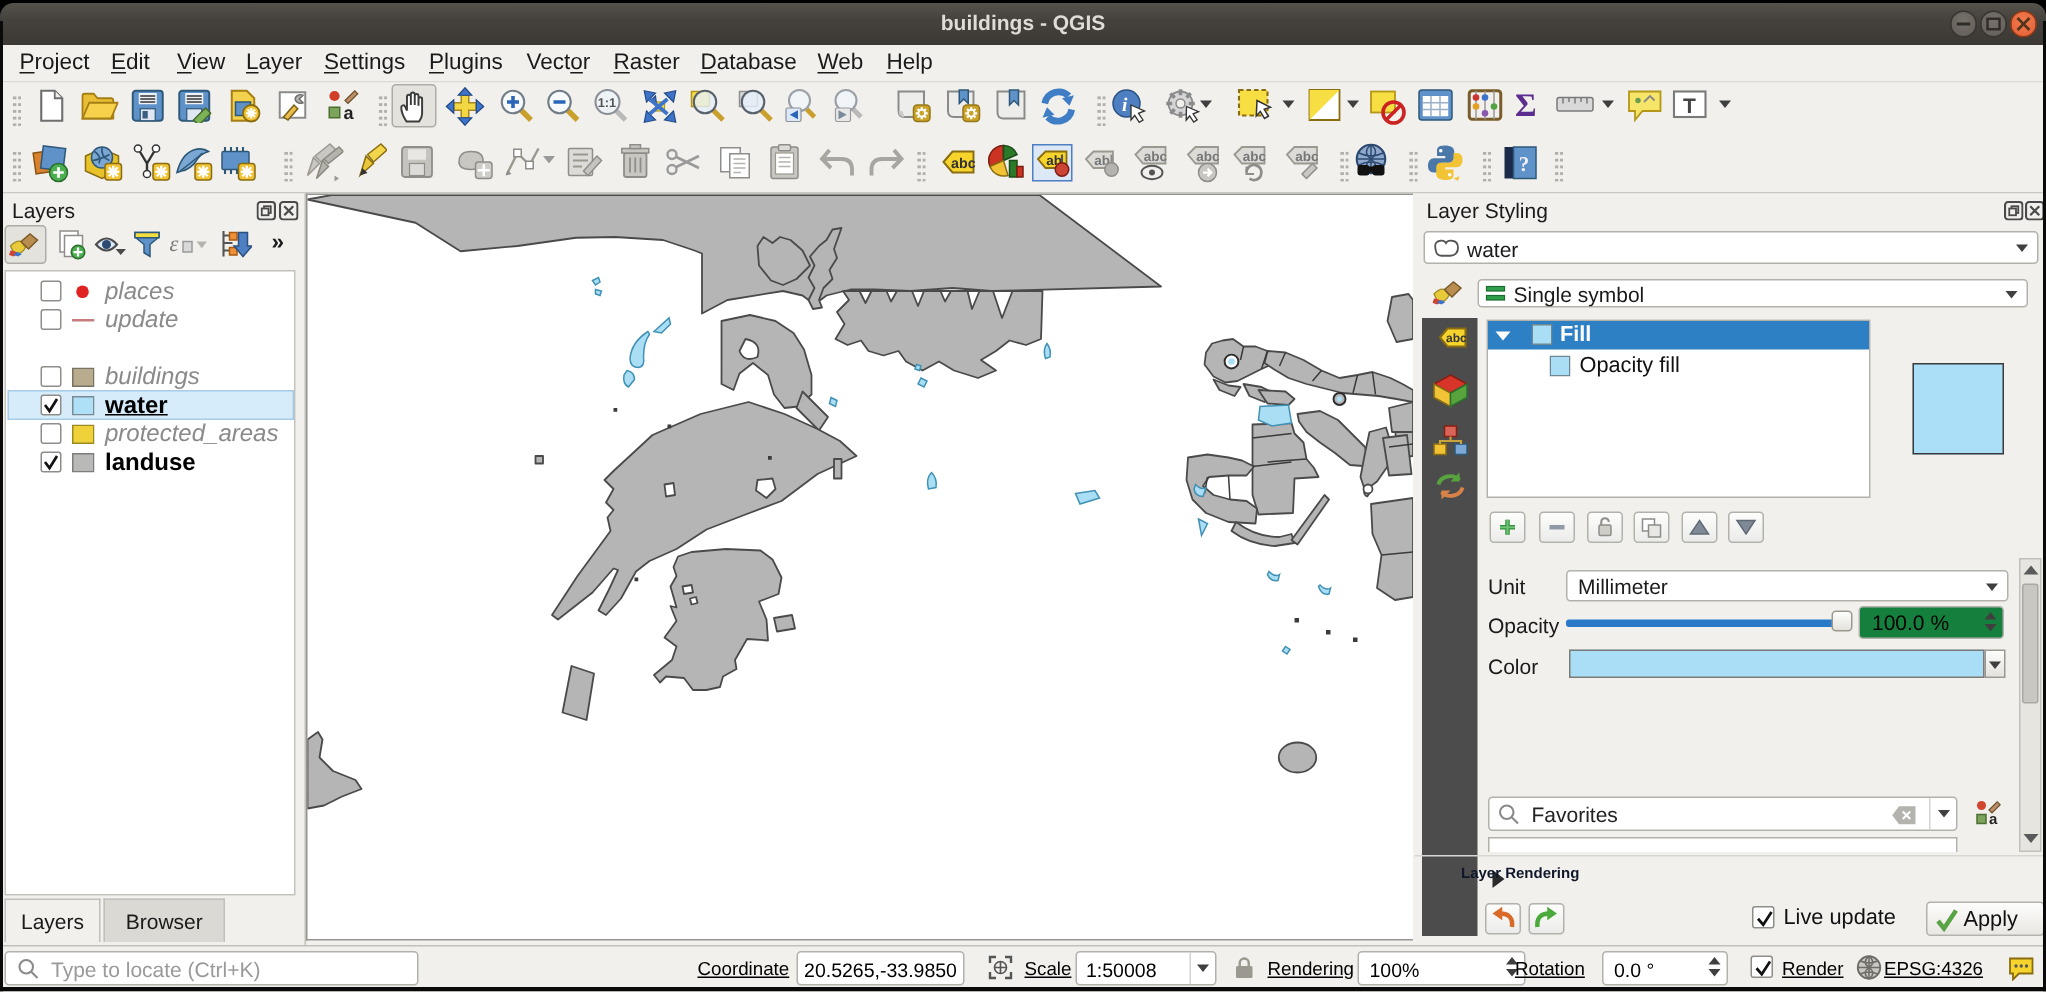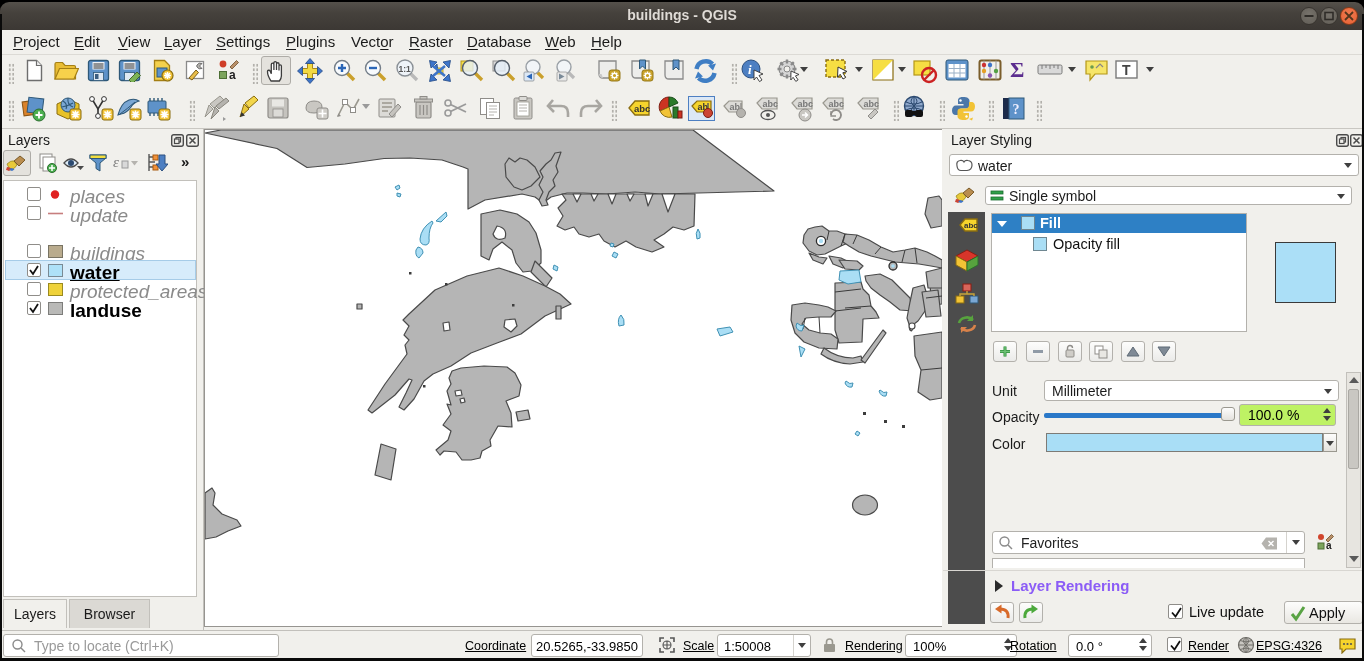--- a/index.html
+++ b/index.html
@@ -16,21 +16,21 @@
 .menuitem u { text-decoration:underline; text-underline-offset:2px; }
 #toolbar1 { left:0; top:55px; width:1364px; height:37px; background:#f1f0ec; }
 #toolbar2 { left:0; top:92px; width:1364px; height:37px; background:#f1f0ec; border-bottom:1px solid #c9c7c2; }
 .grip { position:absolute; top:8px; width:6px; height:21px;
   background-image:radial-gradient(circle, #b2b0ab 1.1px, transparent 1.3px);
   background-size:3.5px 4.5px; }
 .pressed { background:#e4e2dd; border:1px solid #aeaca7; border-radius:3px; }
 #leftpanel { left:0; top:129px; width:204px; height:501px; background:#f1f0ec; border-right:1px solid #c2c0bb; }
 #lp-title { position:absolute; left:8px; top:3px; font-size:14px; color:#1a1a1a; }
 #layerlist { position:absolute; left:3px; top:51px; width:194px; height:417px; background:#fff; border:1px solid #c2c0bb; }
-.lrow { position:absolute; left:0; width:192px; height:19px; font-size:19px; }
+.lrow { position:absolute; left:0; width:192px; height:19px; font-size:16px; }
 .lrow .cb { position:absolute; left:23px; top:2px; width:14px; height:14px; background:#fff; border:1px solid #8f8d89; border-radius:2px; }
 .lrow .sw { position:absolute; left:44px; top:3px; width:15px; height:13px; }
 .lrow .nm { position:absolute; left:66px; top:1px; white-space:nowrap; }
 .it { font-style:italic; color:#8a8a8a; }
 .bd { font-weight:bold; color:#000; }
 .tab { position:absolute; top:599px; height:29px; font-size:14px; color:#1a1a1a; text-align:center; padding-top:6px; }
 #map { left:204px; top:129px; width:738px; height:498px; background:#fff; border:1px solid #969490; border-right:none; }
 #rightpanel { left:942px; top:129px; width:422px; height:501px; background:#f1f0ec; }
 .rp-label { position:absolute; font-size:14px; color:#1a1a1a; }
 .combo { position:absolute; background:#fff; border:1px solid #b3b1ac; border-radius:3px; font-size:14px; color:#1a1a1a; }
@@ -737,21 +737,21 @@
     </svg>
   </div>
 <div class="rp-label" style="left:992px;top:383px">Unit</div>
 <div class="combo" style="left:1044px;top:380px;width:295px;height:21px">
     <span class="arrow"></span>
     <span style="position:absolute;left:7px;top:2px">Millimeter</span>
   </div>
 <div class="rp-label" style="left:992px;top:409px">Opacity</div>
 <div class="abs" style="left:1044px;top:413px;width:184px;height:5px;background:#2a78c8;border-radius:2px"></div>
 <div class="abs" style="left:1221px;top:407px;width:14px;height:14px;background:linear-gradient(#fdfdfc,#e4e2dd);border:1px solid #9a988f;border-radius:3px"></div>
-<div class="abs" style="left:1239px;top:404px;width:97px;height:22px;background:#bef264;border:1px solid #b3b1ac;border-radius:3px">
+<div class="abs" style="left:1239px;top:404px;width:97px;height:22px;background:#15803d;border:1px solid #b3b1ac;border-radius:3px">
   <span style="position:absolute;left:8px;top:2px;font-size:14px">100.0 %</span>
   <div class="spin" style="top:3px">
       <div class="up"></div>
       <div class="dn"></div>
     </div>
   </div>
 <div class="rp-label" style="left:992px;top:436px">Color</div>
 <div class="abs" style="left:1046px;top:433px;width:277px;height:19px;background:#a9def6;border:1px solid #7d7b76"></div>
 <div class="abs" style="left:1323px;top:433px;width:14px;height:19px;background:linear-gradient(#fdfdfc,#e4e2dd);border:1px solid #9a988f">
     <div style="position:absolute;left:2px;top:7px;width:0;height:0;border-left:4.5px solid transparent;border-right:4.5px solid transparent;border-top:5px solid #3f3f3f"></div>
@@ -776,21 +776,21 @@
   </div>
 <svg class="abs" style="left:1316px;top:533px" width="18" height="19" viewBox="0 0 18 19">
     <circle cx="5" cy="4" r="3" fill="#d1452c"></circle>
     <rect x="2" y="10" width="6" height="6" fill="#7ca45c" stroke="#4c6e34"></rect>
     <text x="10" y="16" font-size="10" font-weight="bold" fill="#222" font-family="Liberation Sans">a</text>
     <path d="M10 7 L15.5 1.5 l2 2 L12 9 z" fill="#b9906a" stroke="#6e4f2a" stroke-width="0.8"></path>
   </svg>
 <div class="abs" style="left:992px;top:558px;width:313px;height:10px;background:#fff;border:1px solid #b3b1ac;border-bottom:none"></div>
 <div class="abs" style="left:943px;top:570px;width:421px;height:1px;background:#d8d6d1"></div>
 <div class="abs" style="left:995px;top:580px;width:0;height:0;border-top:6px solid transparent;border-bottom:6px solid transparent;border-left:8px solid #2a2a2a"></div>
-<div class="abs" style="left:1011px;top:577px;font-size:15px;font-weight:bold;color:#8b5cf6">Layer Rendering</div>
+<div class="abs" style="left:974px;top:577px;font-size:10px;font-weight:bold;color:#0f172a">Layer Rendering</div>
 <div class="sbtn" style="left:990px;top:602px;height:21px">
     <svg width="22" height="19" style="position:absolute">
       <path d="M17 15 q1-9 -8-9" fill="none" stroke="#d86a2a" stroke-width="3"></path>
       <path d="M10.5 1.5 v9 L4 6z" fill="#d86a2a"></path>
     </svg>
   </div>
 <div class="sbtn" style="left:1019px;top:602px;height:21px">
     <svg width="22" height="19" style="position:absolute">
       <path d="M5 15 q-1-9 8-9" fill="none" stroke="#4ca93c" stroke-width="3"></path>
       <path d="M11.5 1.5 v9 L18 6z" fill="#4ca93c"></path>

